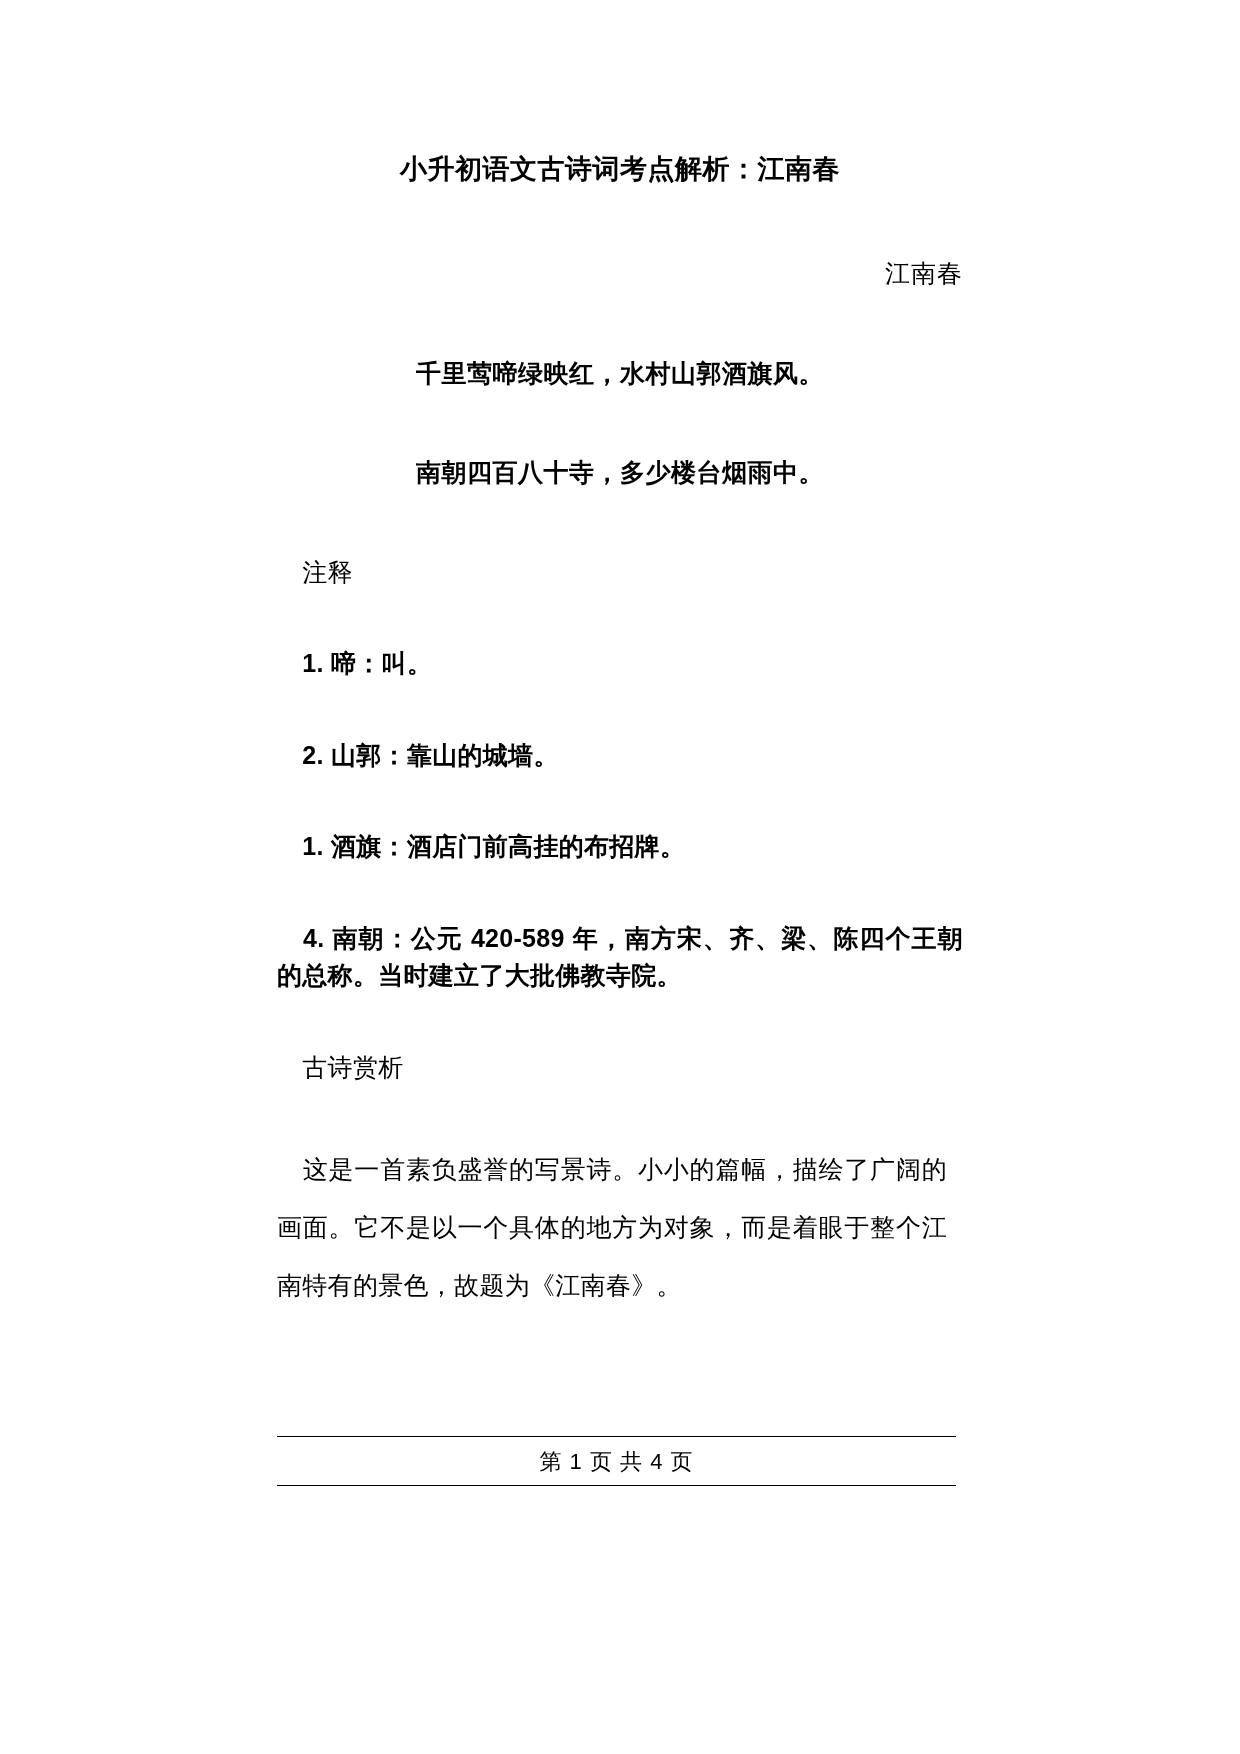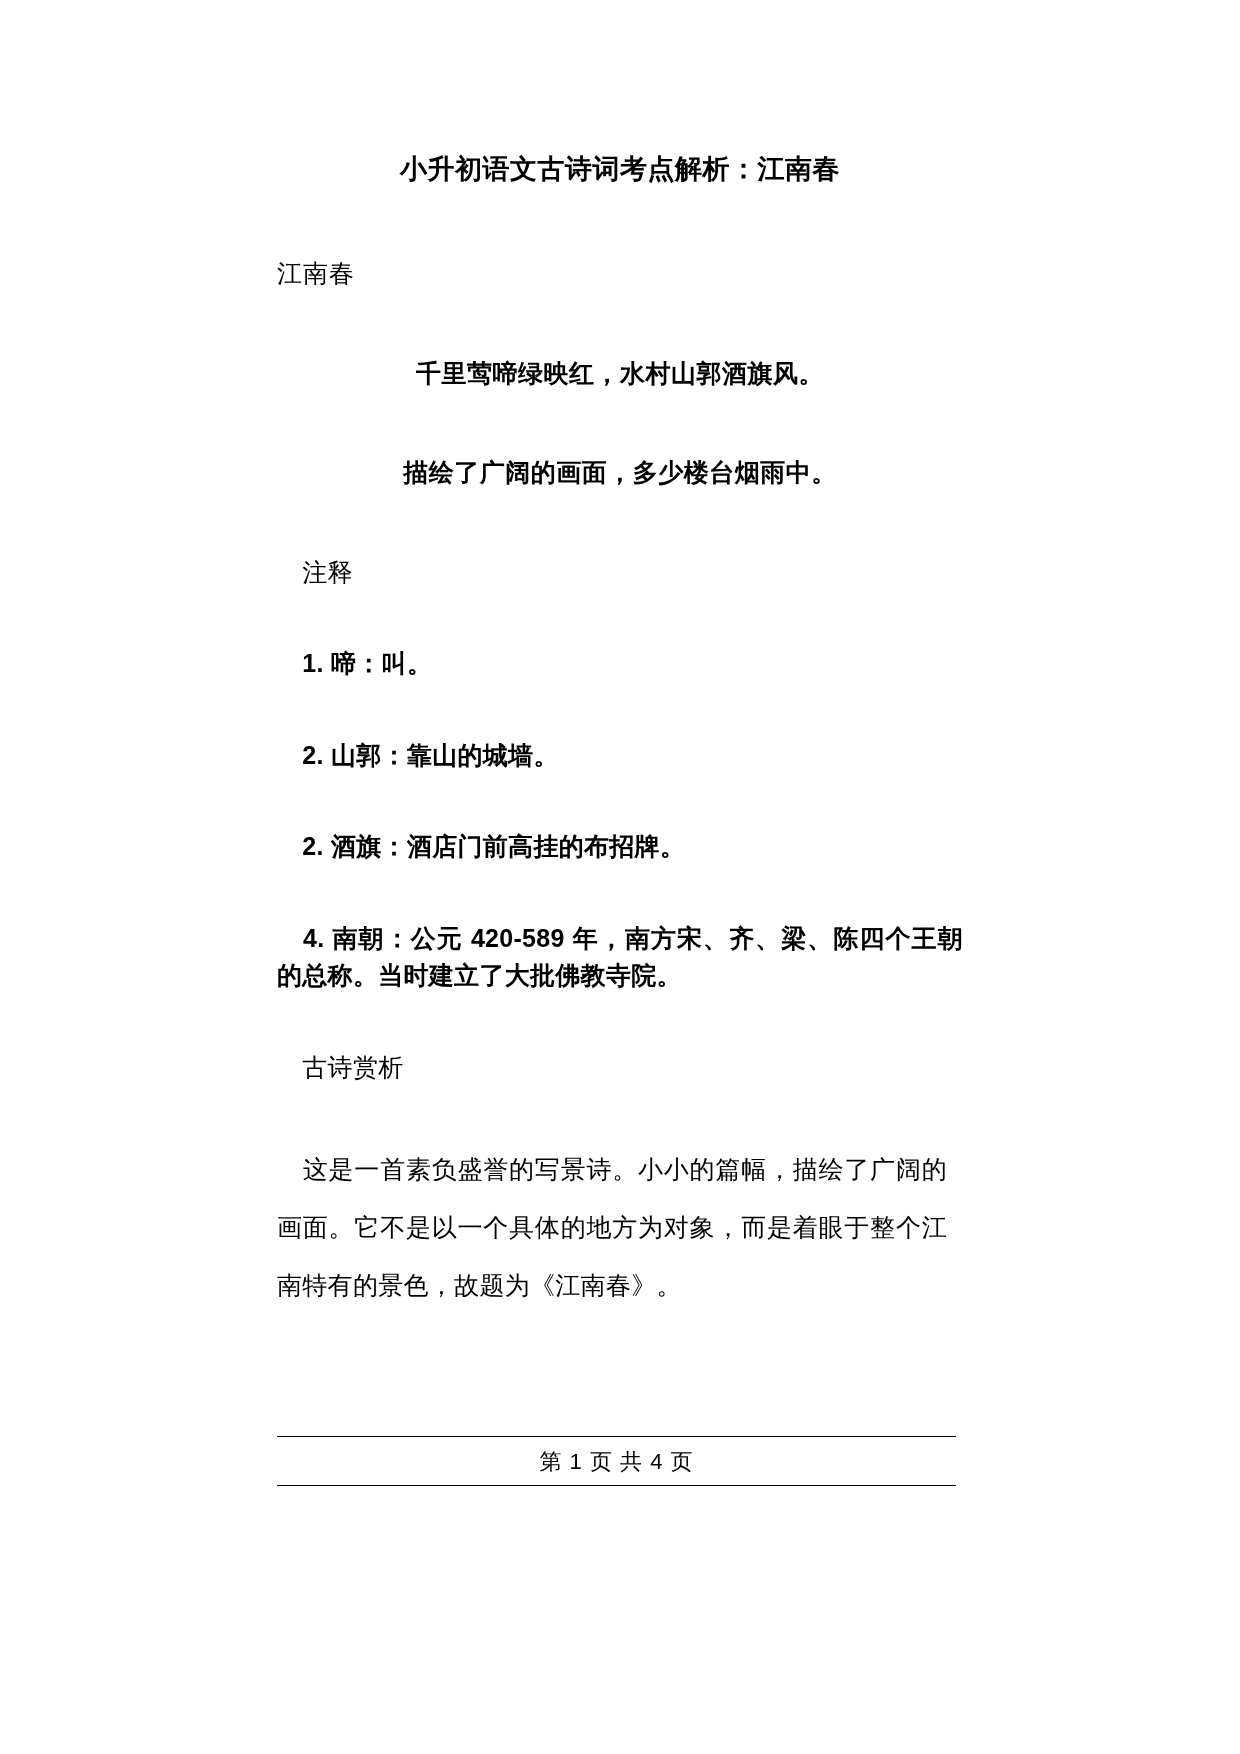--- a/index.html
+++ b/index.html
@@ -37,21 +37,21 @@
     text-align: center;
     letter-spacing: 0.5px;
     line-height: 1.45;
     margin: 0 0 66px 0;
     white-space: pre-wrap;
   }
 
   
   .centered-line {
     font-size: 25px;
-    text-align: left;
+    text-align: right;
     line-height: 1.5;
     margin: 0 0 62px 0;
     letter-spacing: 1px;
     white-space: pre-wrap;
   }
   .poem-line {
     font-size: 25px;
     text-align: center;
     line-height: 1.5;
     margin: 0 0 62px 0;
@@ -117,29 +117,29 @@
 <div class="page">
   <div class="content">
 
     <h1 class="doc-title">小升初语文古诗词考点解析：江南春</h1>
 
     <p class="centered-line">江南春</p>
 
 
     <p class="poem-line">千里莺啼绿映红，水村山郭酒旗风。</p>
 
-    <p class="poem-line">描绘了广阔的画面，多少楼台烟雨中。</p>
+    <p class="poem-line">南朝四百八十寺，多少楼台烟雨中。</p>
 
     <p class="section-head">　注释</p>
 
     <p class="note-item">　1. 啼：叫。</p>
 
     <p class="note-item">　2. 山郭：靠山的城墙。</p>
 
-    <p class="note-item">　2. 酒旗：酒店门前高挂的布招牌。</p>
+    <p class="note-item">　1. 酒旗：酒店门前高挂的布招牌。</p>
 
     <p class="note-item">　4. 南朝：公元 420-589 年，南方宋、齐、梁、陈四个王朝的总称。当时建立了大批佛教寺院。</p>
 
     <p class="section-head">　古诗赏析</p>
 
     <p class="body-para">　这是一首素负盛誉的写景诗。小小的篇幅，描绘了广阔的画面。它不是以一个具体的地方为对象，而是着眼于整个江南特有的景色，故题为《江南春》。</p>
 
   </div>
 
   <div class="footer">

